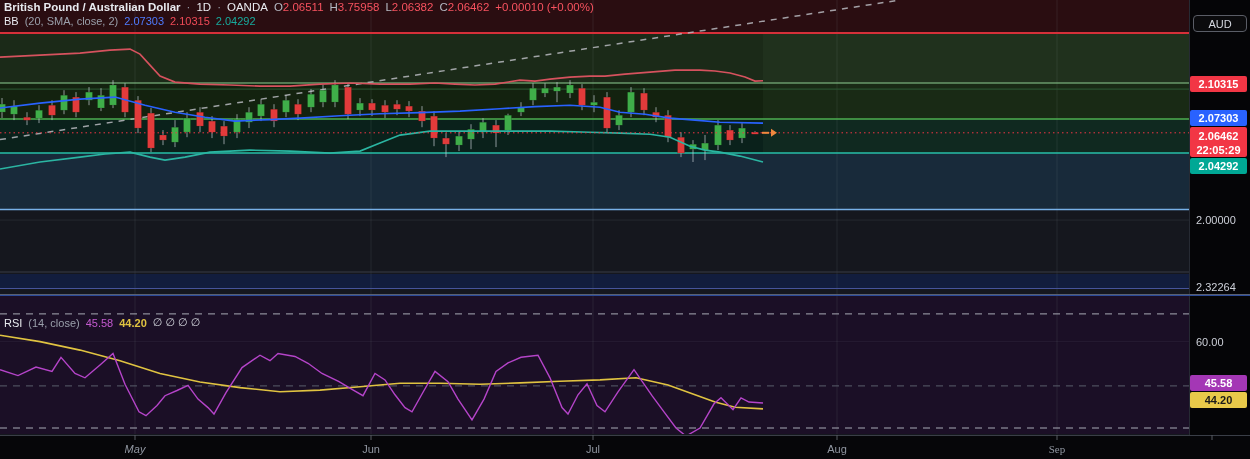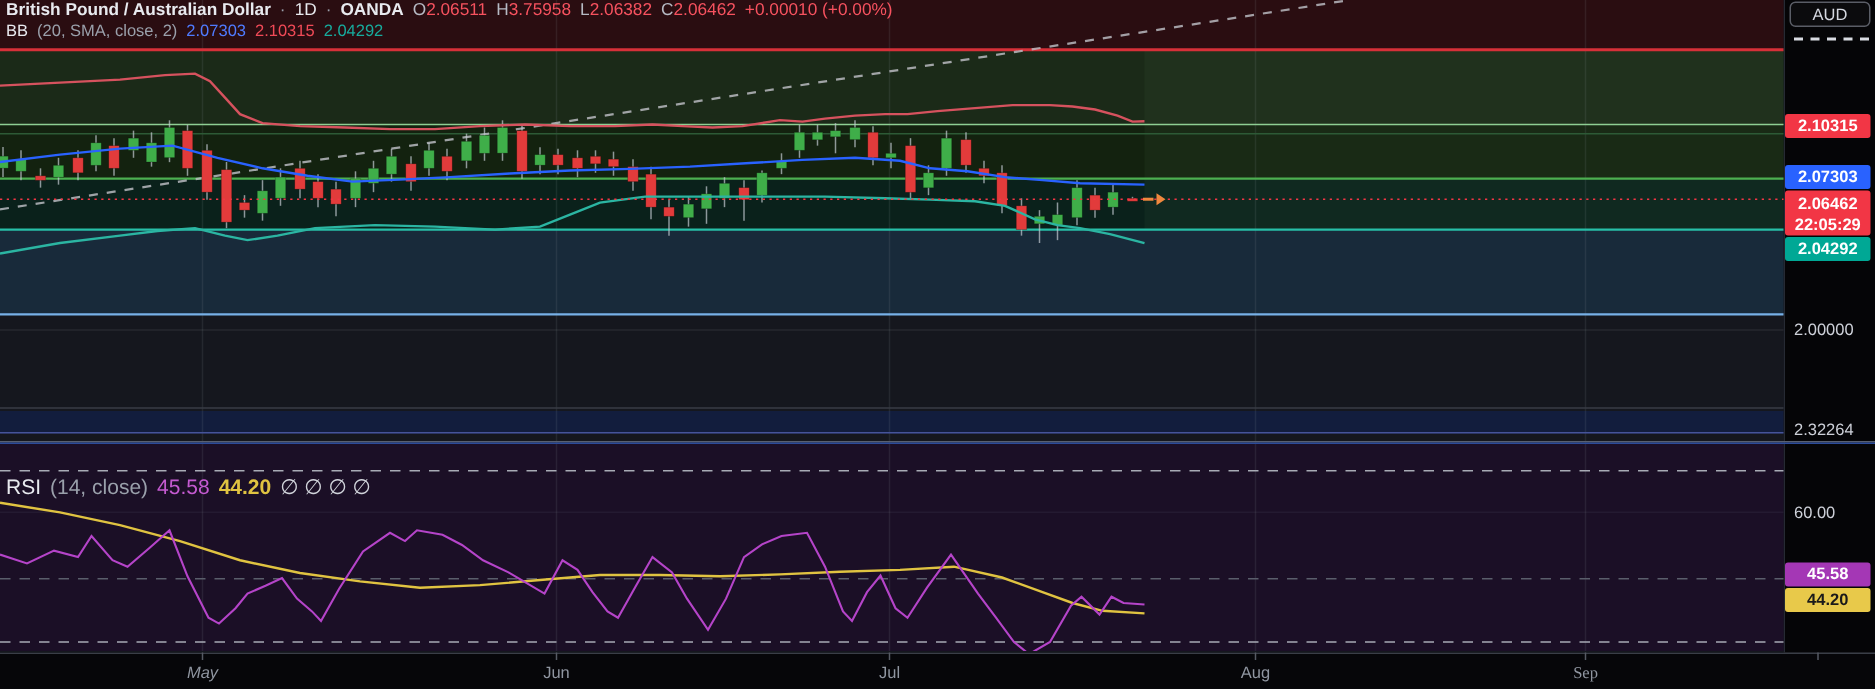--- a/index.html
+++ b/index.html
@@ -11,21 +11,21 @@
   .txt{position:absolute;z-index:3;white-space:nowrap;}
   .legend-row{display:flex;align-items:center;gap:6px;font-size:11.5px;color:#d6d9e0;}
   .legend-row .sym{color:#e8eaef;font-weight:700;}
   .legend-row .param{color:#9aa0ab;}
   .lbl-letter{color:#b6bac4;}
   .price-label{position:absolute;left:1190px;width:57px;height:16px;line-height:16px;text-align:center;
                font-size:11px;font-weight:700;color:#fff;border-radius:2px;z-index:3;}
   .price-label.two-line{height:30px;line-height:14px;padding-top:2px;box-sizing:border-box;}
   .axis-tick{position:absolute;left:1196px;width:52px;font-size:11px;color:#cdd0d8;z-index:3;}
   .time-label{position:absolute;width:44px;text-align:center;font-size:11px;color:#9096a1;top:443px;z-index:3;}
-  #aud-button{position:absolute;left:1193px;top:1px;width:54px;height:17px;line-height:17px;text-align:center;
+  #aud-button{position:absolute;left:1193px;top:15px;width:54px;height:17px;line-height:17px;text-align:center;
               background:#0b0b0d;border:1px solid #5a5d66;border-radius:4px;color:#d5d8e0;font-size:11px;z-index:4;box-sizing:border-box;}
   #clipped-dashes{position:absolute;left:1196px;top:25px;width:50px;height:0;border-top:2px dashed #d8dbe2;z-index:3;}
   .sep{position:absolute;left:0;width:1250px;z-index:3;}
 </style>
 </head>
 <body>
 
 <div id="app">
 
   <div id="right-axis-bg"></div>
@@ -208,37 +208,37 @@
       <line x1="837" y1="435" x2="837" y2="440" stroke="#565a63"></line>
       <line x1="1057" y1="435" x2="1057" y2="440" stroke="#565a63"></line>
       <line x1="1212" y1="435" x2="1212" y2="440" stroke="#565a63"></line>
     </svg>
 
   <div class="txt legend-row" style="left:4px;top:1px;">
     <span class="sym">British Pound / Australian Dollar</span>
     <span class="param">·</span>
     <span class="sym" style="font-weight:400">1D</span>
     <span class="param">·</span>
-    <span class="sym" style="font-weight:700">OANDA</span>
+    <span class="sym" style="font-weight:400">OANDA</span>
     <span><span class="lbl-letter">O</span><span style="color:#f7525f">2.06511</span></span>
     <span><span class="lbl-letter">H</span><span style="color:#f7525f">3.75958</span></span>
     <span><span class="lbl-letter">L</span><span style="color:#f7525f">2.06382</span></span>
     <span><span class="lbl-letter">C</span><span style="color:#f7525f">2.06462</span></span>
     <span style="color:#f7525f">+0.00010 (+0.00%)</span>
   </div>
 
   <div class="txt legend-row" style="left:4px;top:15px;font-size:11px;">
     <span class="sym" style="font-weight:400">BB</span>
     <span class="param">(20, SMA, close, 2)</span>
     <span style="color:#4f7bff">2.07303</span>
     <span style="color:#f04a57">2.10315</span>
     <span style="color:#17ab9d">2.04292</span>
   </div>
 
-  <div class="txt legend-row" style="left:4px;top:316px;font-size:14px;">
+  <div class="txt legend-row" style="left:4px;top:316px;font-size:11px;">
     <span class="sym" style="font-weight:400">RSI</span>
     <span class="param">(14, close)</span>
     <span style="color:#c45ad0">45.58</span>
     <span style="color:#e0c341;font-weight:700">44.20</span>
     <span style="color:#d0d3da">∅  ∅  ∅  ∅</span>
   </div>
 
   <div id="aud-button">AUD</div>
   <div id="clipped-dashes"></div>
 

